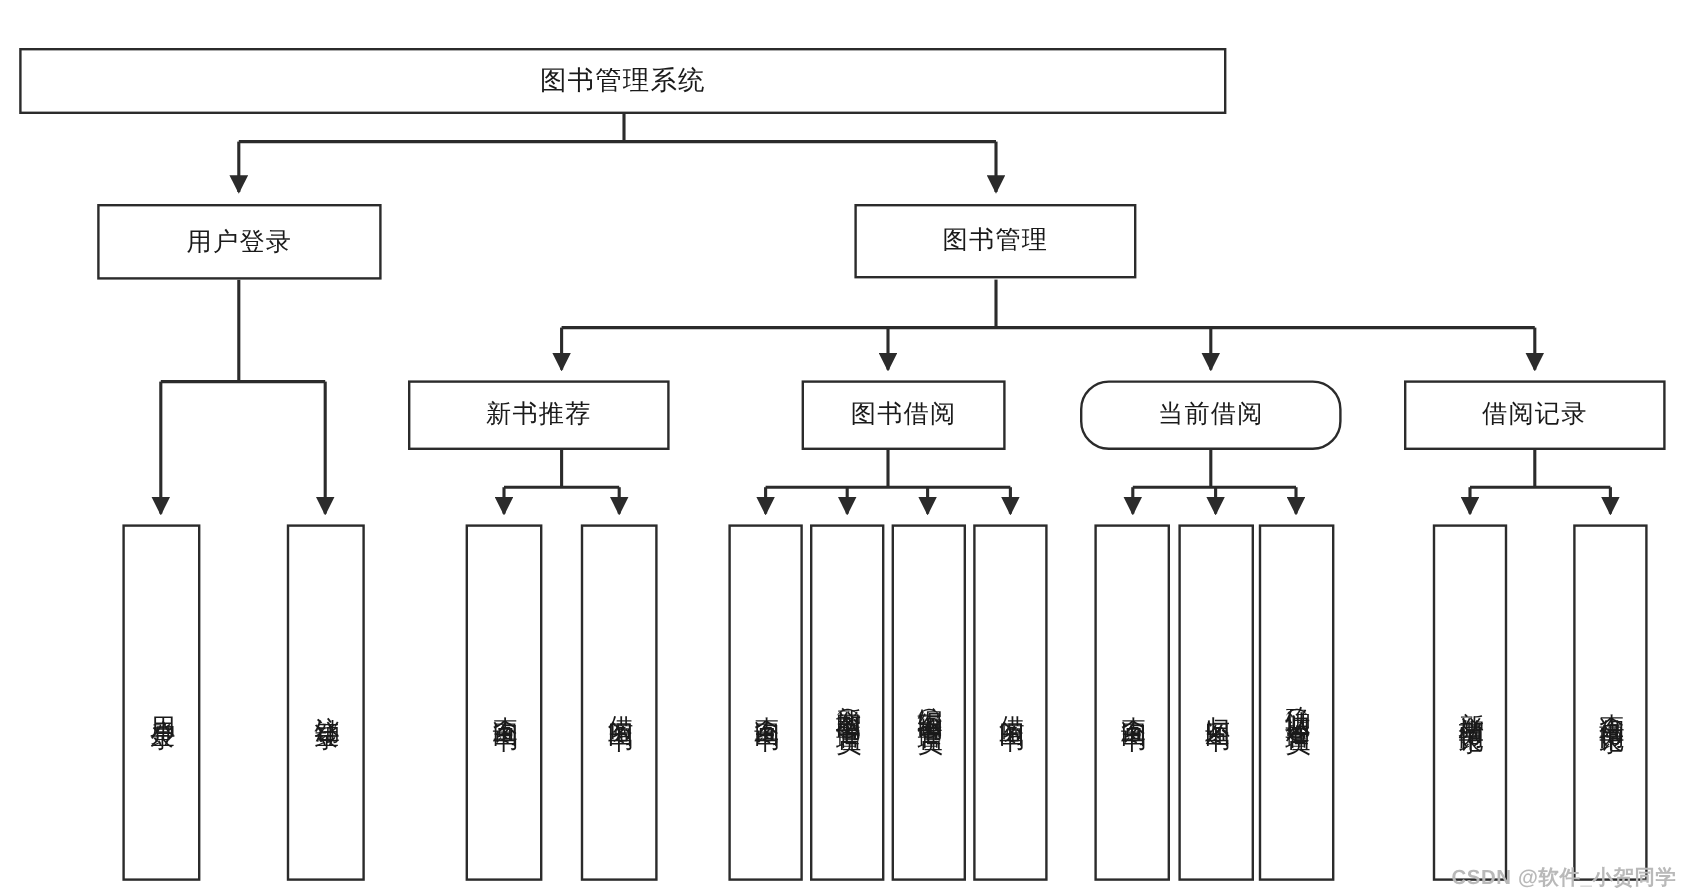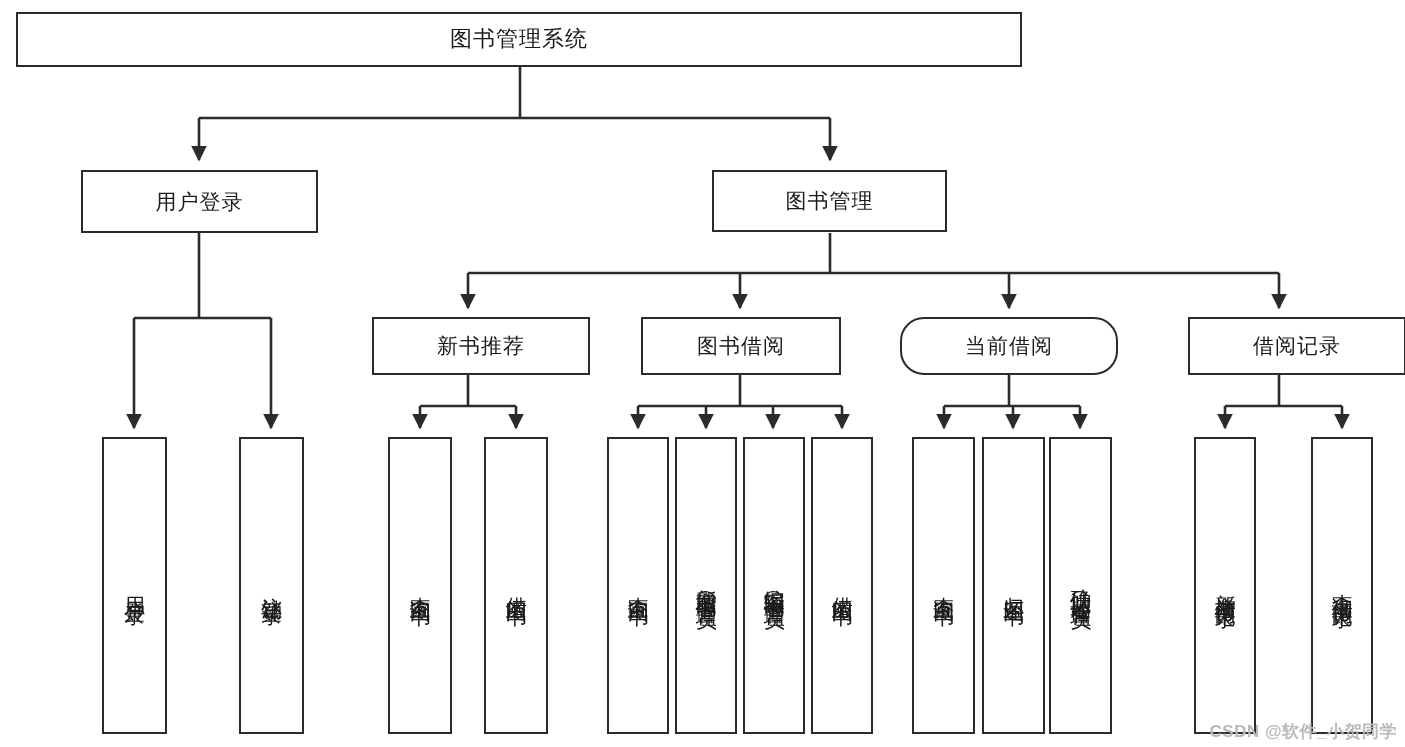--- a/index.html
+++ b/index.html
@@ -35,20 +35,21 @@
     color: #1a1a1a;
     z-index: 2;
   }
   .node.h {
     font-size: 21px;
     letter-spacing: 1px;
     line-height: 1.2;
   }
   .node.root {
     font-size: 22px;
+    margin-top: 28px;
   }
   .node.v {
     writing-mode: vertical-rl;
     text-orientation: upright;
     font-size: 21px;
     letter-spacing: 3px;
     line-height: 1.25;
     padding: 4px 0;
     white-space: nowrap;
   }
@@ -129,30 +130,30 @@
     <span>图书管理系统</span>
   </div>
 
   <div class="node h" style="left:81px; top:170px; width:237px; height:63px;">
     <span>用户登录</span>
   </div>
   <div class="node h" style="left:712px; top:170px; width:235px; height:62px;">
     <span>图书管理</span>
   </div>
 
-  <div class="node h" style="left:372px; top:317px; width:218px; height:58px;">
+  <div class="node h" style="left:340px; top:317px; width:218px; height:58px;">
     <span>新书推荐</span>
   </div>
-  <div class="node h" style="left:641px; top:317px; width:200px; height:58px;">
+  <div class="node h" style="left:668px; top:317px; width:170px; height:58px;">
     <span>图书借阅</span>
   </div>
   <div class="node h" style="left:900px; top:317px; width:218px; height:58px;border-radius:24px;">
     <span>当前借阅</span>
   </div>
-  <div class="node h" style="left:1170px; top:317px; width:218px; height:58px;margin-left:18px;">
+  <div class="node h" style="left:1170px; top:317px; width:218px; height:58px;">
     <span>借阅记录</span>
   </div>
 
   <div class="node v" style="left:102px; top:437px; width:65px; height:297px;">
     <span class="vlabel">用户登录</span>
   </div>
   <div class="node v" style="left:239px; top:437px; width:65px; height:297px;">
     <span class="vlabel">注销登录</span>
   </div>
 

